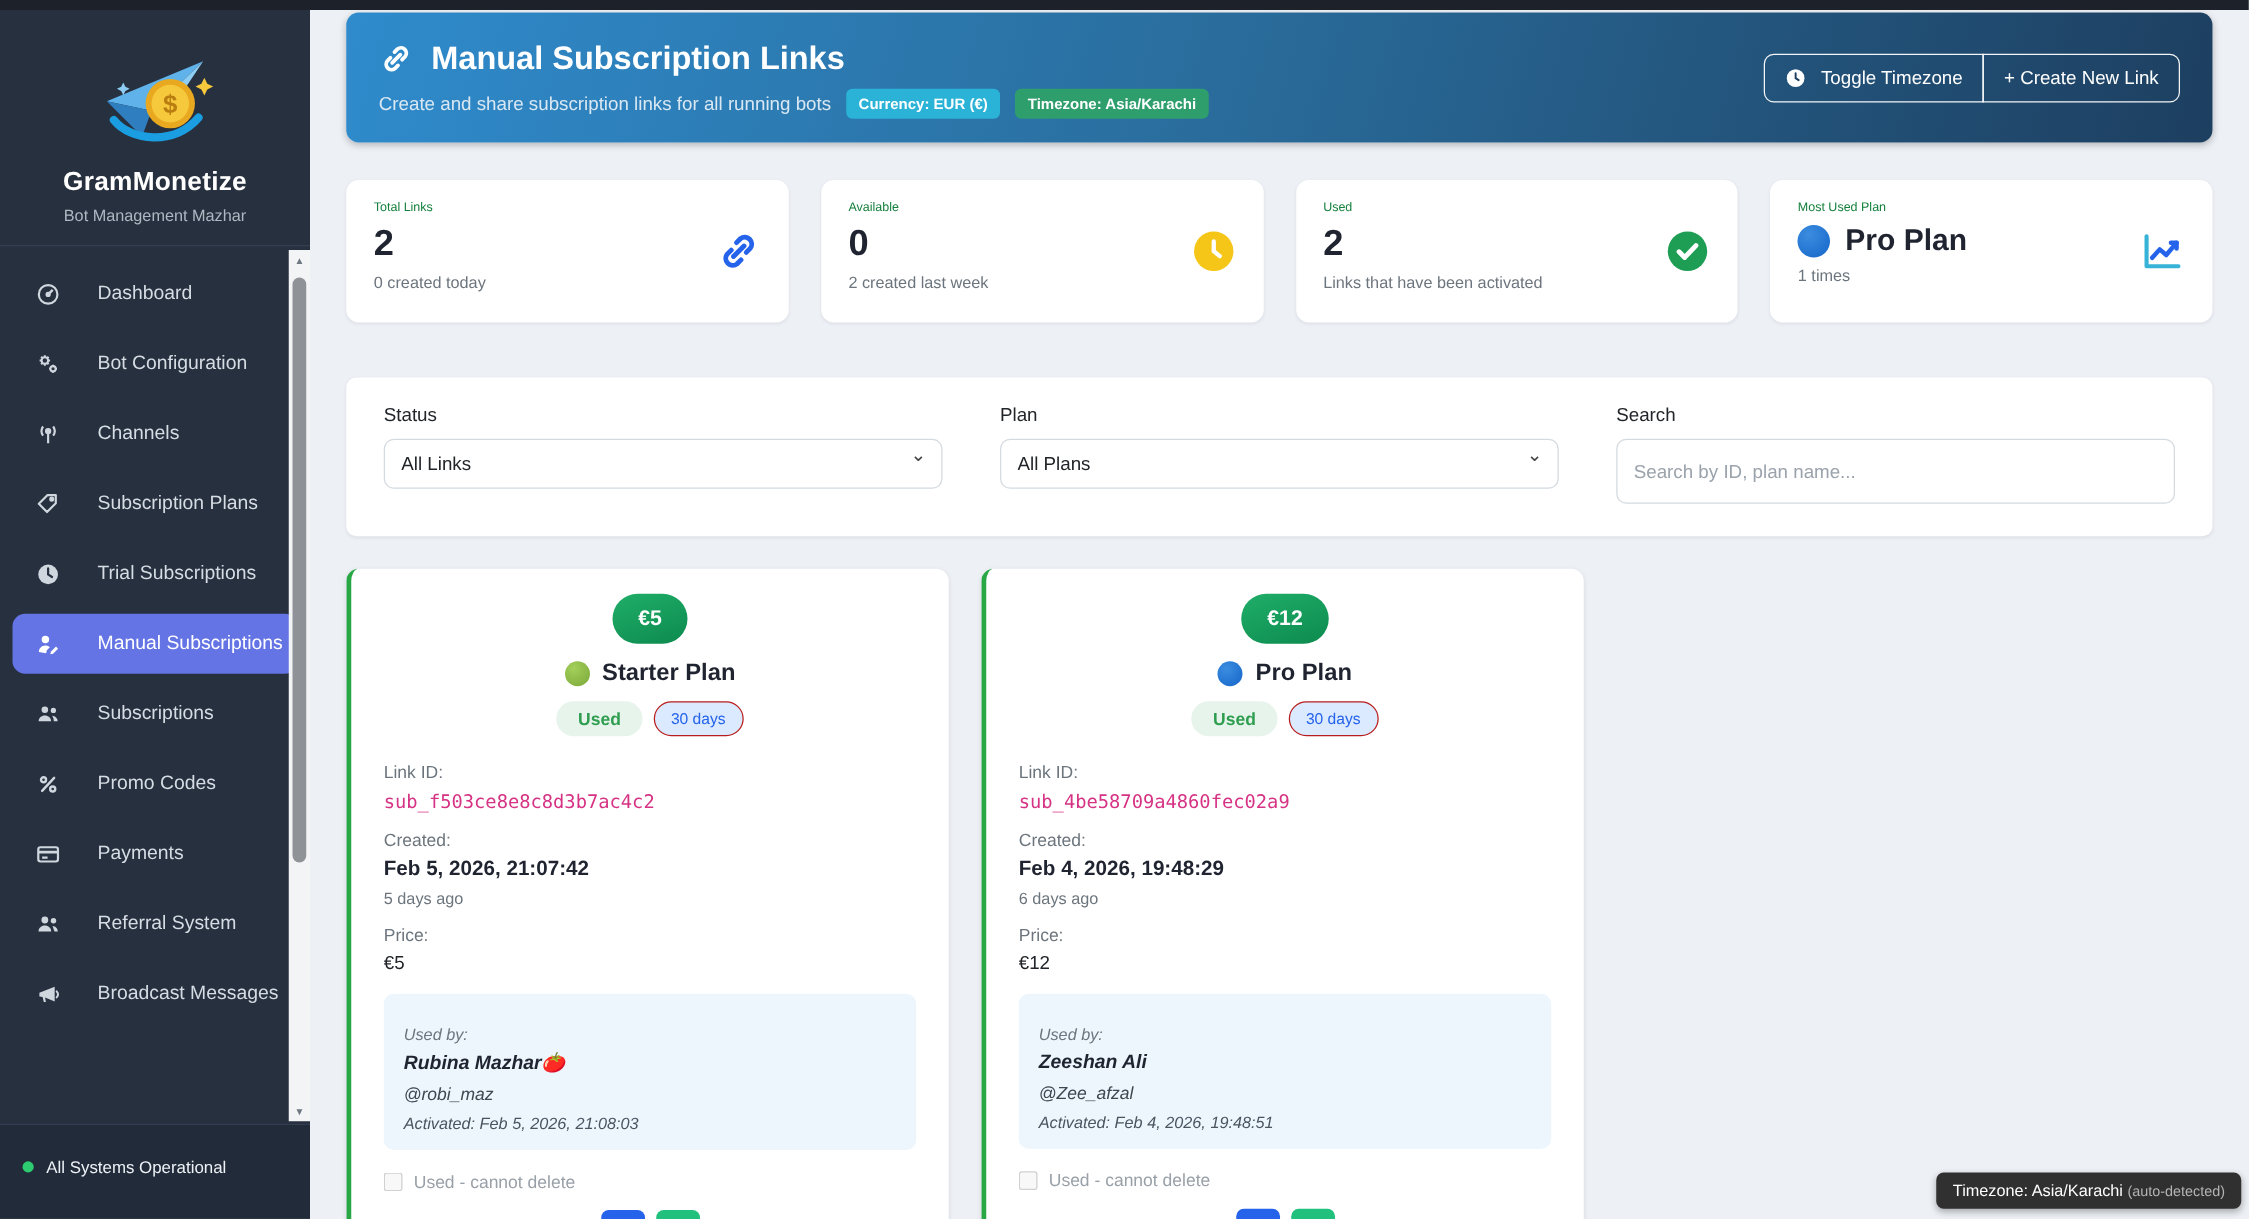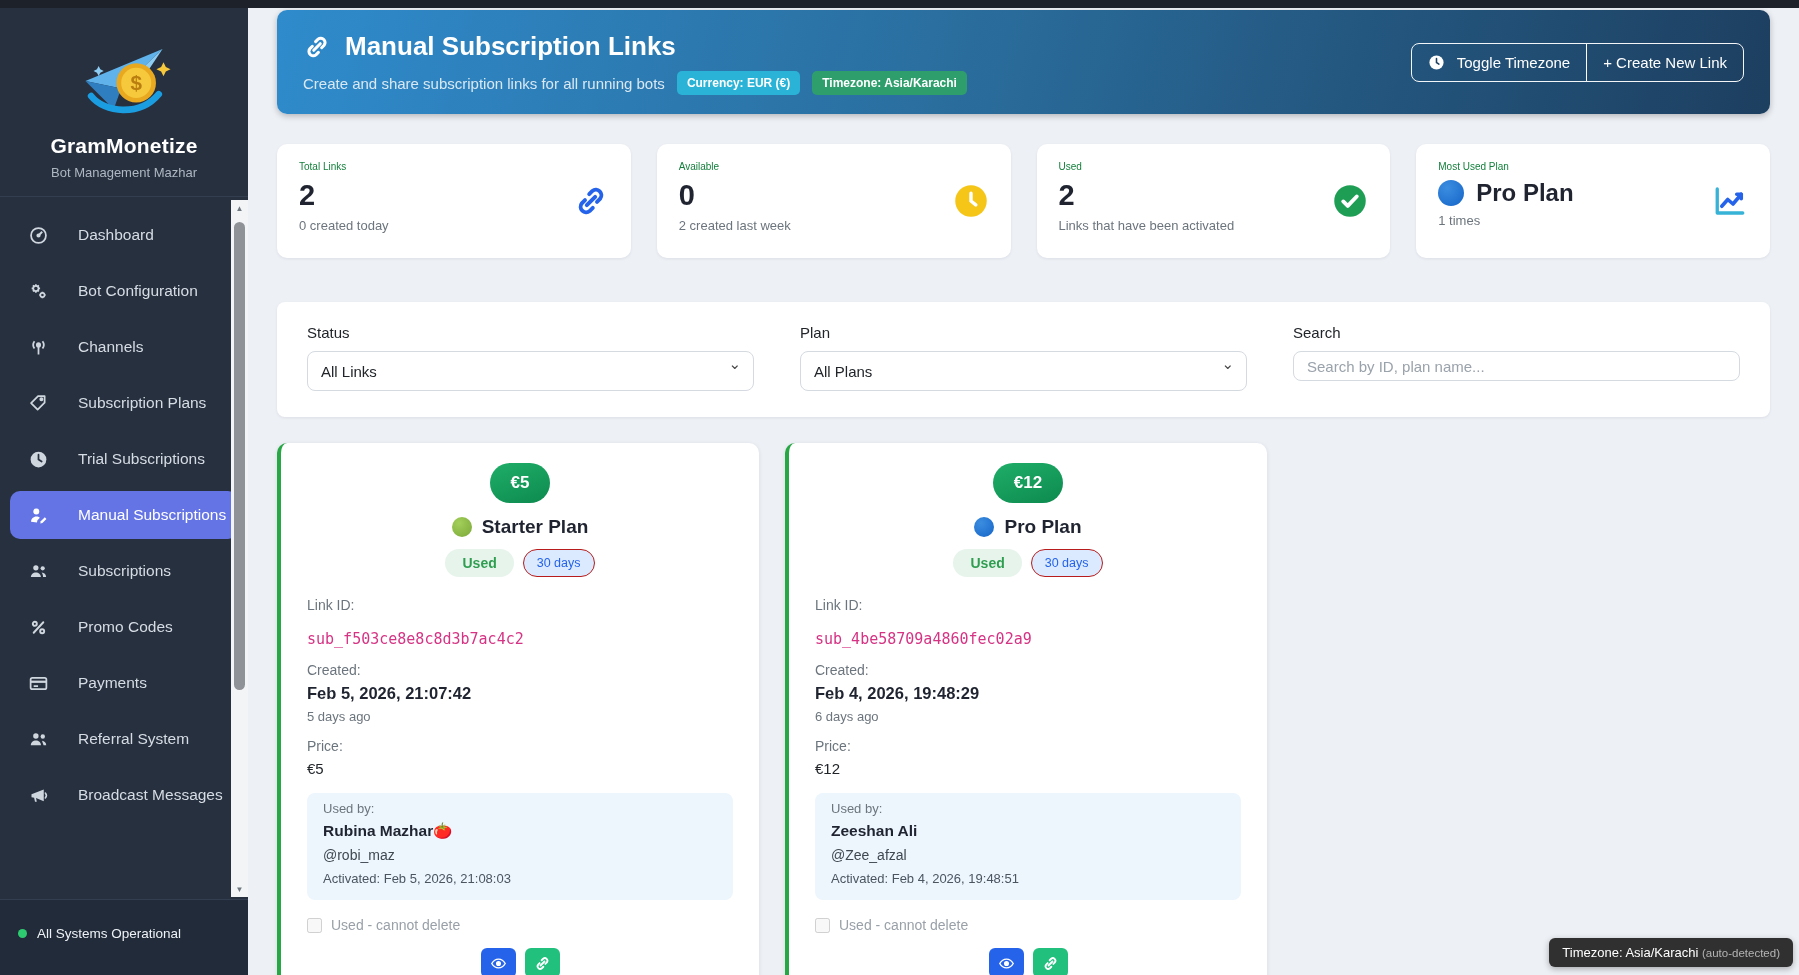--- a/index.html
+++ b/index.html
@@ -78,21 +78,21 @@
   .filter-card { background:#fff; border-radius:8px; margin-top:44px; padding:22px 30px 26px;
     box-shadow:0 1px 3px rgba(25,40,60,.08);
     display:grid; grid-template-columns:1fr 1fr 1fr; column-gap:46px; }
   .filter-label { font-size:15px; color:#212529; margin-bottom:10px; }
   .select-wrap { position:relative; }
   .filter-select { width:100%; height:40px; border:1px solid #d4dae0; border-radius:8px;
     background:#fff; font-size:15px; color:#212529; padding:0 34px 0 13px;
     appearance:none; -webkit-appearance:none; font-family:"Liberation Sans", sans-serif; }
   .select-wrap::after { content:"\2304"; position:absolute; right:13px; top:4px;
     color:#444; font-size:15px; pointer-events:none; }
-  .filter-input { width:100%; height:30px; border:1px solid #d4dae0; border-radius:8px;
+  .filter-input { width:100%; height:52px; border:1px solid #d4dae0; border-radius:8px;
     background:#fff; font-size:15px; color:#212529; padding:0 13px;
     font-family:"Liberation Sans", sans-serif; }
   .filter-input::placeholder { color:#9aa2ab; }
 
   
   .cards-row { display:flex; gap:26px; margin-top:26px; align-items:flex-start; }
   .link-card { width:482px; background:#fff; border-radius:10px; border-left:4px solid #28a745;
     box-shadow:0 1px 4px rgba(25,40,60,.10); padding:20px 26px 24px; min-height:575px; }
   .price-pill { display:block; width:fit-content; margin:0 auto;
     background:linear-gradient(160deg,#1fae68,#0d8a4f); color:#fff; font-weight:bold;
@@ -100,25 +100,25 @@
   .plan-row { display:flex; align-items:center; justify-content:center; gap:10px; margin-top:13px; }
   .plan-dot { width:20px; height:20px; border-radius:50%; }
   .plan-name { font-size:19px; font-weight:bold; color:#1f2430; }
   .badges-row { display:flex; align-items:center; justify-content:center; gap:9px; margin-top:11px; }
   .pill-used { background:#e7f4ec; color:#2f9e50; font-weight:bold; font-size:14px;
     padding:6px 17px; border-radius:999px; }
   .pill-days { background:#dbeafe; color:#2563eb; font-size:12.5px; padding:6px 13px;
     border-radius:999px; border:1px solid #b91c1c; }
   .fld-label { font-size:14px; color:#6c757d; margin-top:14px; }
   .fld-label.first { margin-top:20px; }
-  .link-id { font-family:"DejaVu Sans Mono", monospace; font-size:15px; color:#d63384; margin-top:17px; }
+  .link-id { font-family:"DejaVu Sans Mono", monospace; font-size:15px; color:#d63384; margin-top:7px; }
   .created-date { font-size:16.5px; font-weight:bold; color:#1f2430; margin-top:6px; }
   .created-ago { font-size:13px; color:#6c757d; margin-top:6px; }
   .price-val { font-size:15px; color:#212529; margin-top:6px; }
-  .usedby { background:#edf6fd; border-radius:8px; padding:8px 16px 14px; margin-top:16px; }
+  .usedby { background:#edf6fd; border-radius:8px; padding:25px 16px 14px; margin-top:16px;font-style:italic; }
   .usedby-label { font-size:13px; color:#6c757d; }
   .usedby-name { font-size:15.5px; font-weight:bold; color:#1f2430; margin-top:6px; }
   .usedby-handle { font-size:14px; color:#3f4750; margin-top:7px; }
   .usedby-activated { font-size:13px; color:#4a5560; margin-top:8px; }
   .chk-row { display:flex; align-items:center; gap:9px; margin-top:17px; }
   .chk-row input { width:15px; height:15px; accent-color:#adb5bd; }
   .chk-label { font-size:14px; color:#99a0a8; }
   .actions-row { display:flex; justify-content:center; gap:9px; margin-top:15px; }
   .act-btn { width:35px; height:30px; border:none; border-radius:6px; display:flex;
     align-items:center; justify-content:center; cursor:pointer; color:#fff; }

